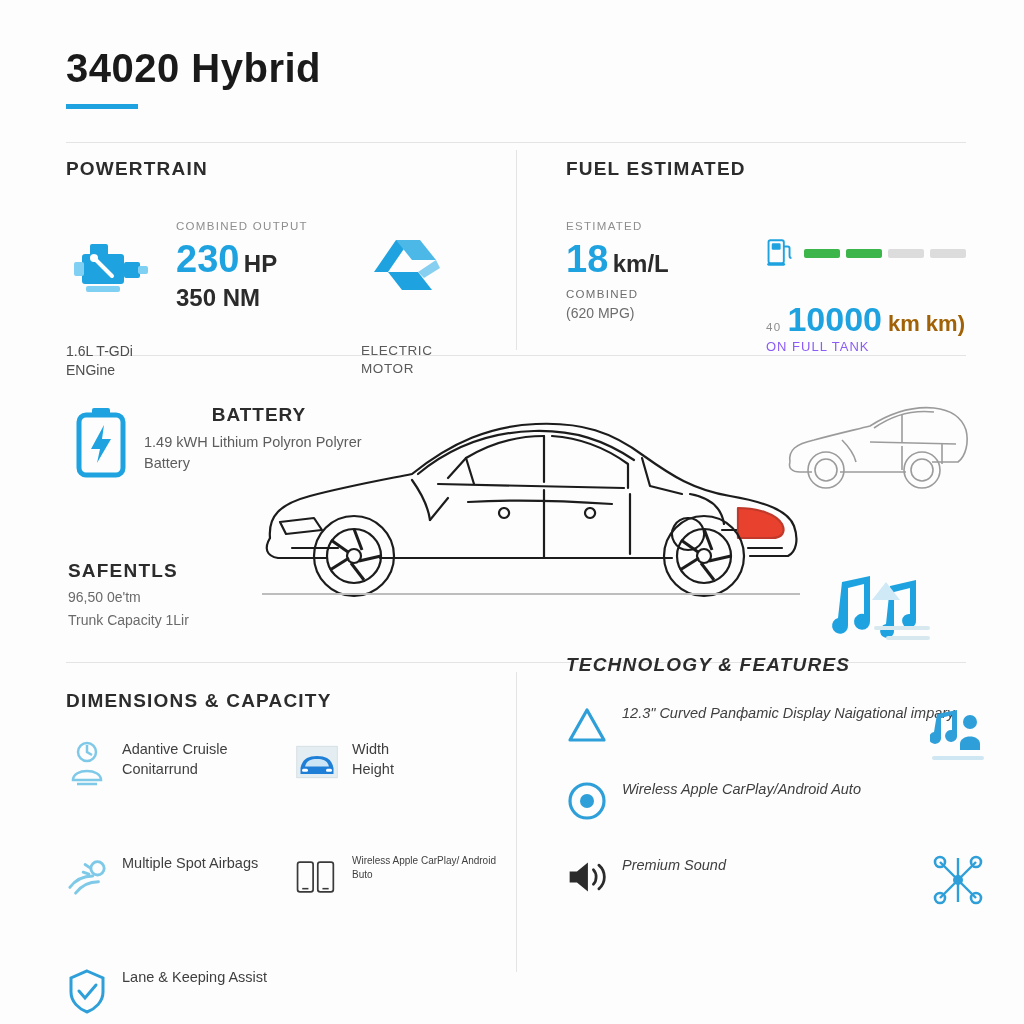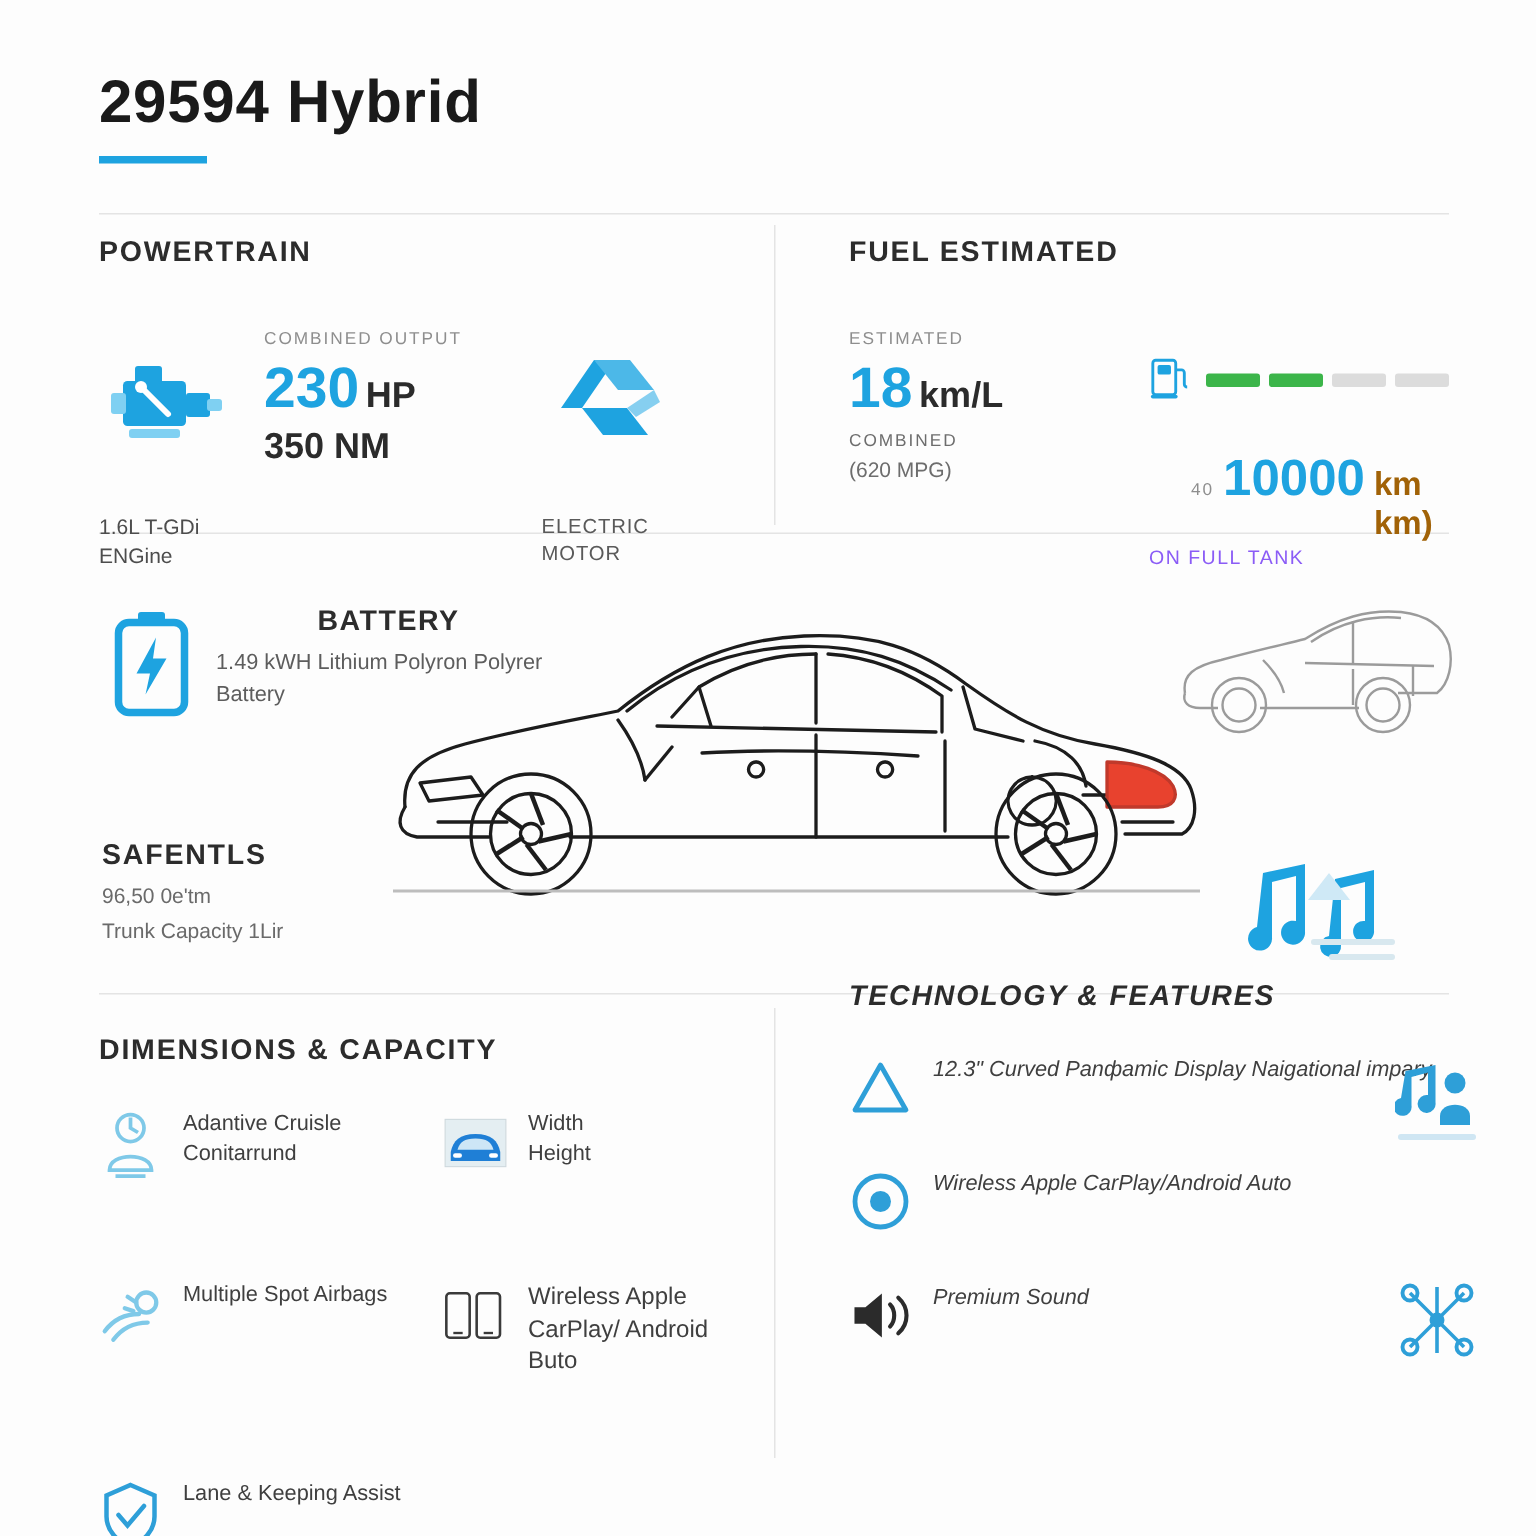--- a/index.html
+++ b/index.html
@@ -227,21 +227,21 @@
   .tech-extra-icon { position: absolute; right: 0; }
 
   .svg-ic { display: block; }
 </style>
 </head>
 <body>
 
 <div class="page">
 
   <div class="header">
-    <div class="title">29594 Hybrid</div>
+    <div class="title">34020 Hybrid</div>
     <div class="title-rule"></div>
   </div>
 
   <div class="hline" style="top:142px; left:66px; width:900px;"></div>
   <div class="hline" style="top:355px; left:66px; width:900px;"></div>
   <div class="hline" style="top:662px; left:66px; width:900px;"></div>
   <div class="vline" style="top:150px; left:516px; height:200px;"></div>
   <div class="vline" style="top:672px; left:516px; height:300px;"></div>
 
   <div class="powertrain">
@@ -304,21 +304,21 @@
             <path d="M28 18 h6 a3 3 0 0 1 3 3 v12 a3 3 0 0 0 3 3" fill="none" stroke="#1ea3e0" stroke-width="3"></path>
             <rect x="2" y="44" width="28" height="4" rx="2" fill="#1ea3e0"></rect>
           </svg>
           <div class="range-bars">
             <div class="bar on" style="width:36px;"></div>
             <div class="bar on" style="width:36px;"></div>
             <div class="bar off" style="width:36px;"></div>
             <div class="bar off" style="width:36px;"></div>
           </div>
         </div>
-        <div style="display:flex; align-items:baseline; gap:6px; margin-top:14px;margin-left:28px;">
+        <div style="display:flex; align-items:baseline; gap:6px; margin-top:14px;">
           <span class="lbl-cap">40</span>
           <span class="range-num">10000</span>
           <span class="range-unit">km km)</span>
         </div>
         <div class="range-sub">On FULL TANK</div>
       </div>
     </div>
   </div>
 
   <div class="battery">
@@ -468,21 +468,21 @@
 
       <div class="feat">
         <div class="feat-ic">
           <svg class="svg-ic" width="54" height="46" viewBox="0 0 54 46">
             <rect x="2" y="4" width="20" height="38" rx="3" fill="none" stroke="#3a3a3a" stroke-width="2.2"></rect>
             <rect x="28" y="4" width="20" height="38" rx="3" fill="none" stroke="#3a3a3a" stroke-width="2.2"></rect>
             <path d="M8 38 L16 38" stroke="#3a3a3a" stroke-width="2"></path>
             <path d="M34 38 L42 38" stroke="#3a3a3a" stroke-width="2"></path>
           </svg>
         </div>
-        <div class="feat-tx faded" style="font-size:16px;">Wireless Apple CarPlay/ Android Buto</div>
+        <div class="feat-tx faded" style="font-size:10px;">Wireless Apple CarPlay/ Android Buto</div>
       </div>
 
       <div class="feat">
         <div class="feat-ic">
           <svg class="svg-ic" width="40" height="46" viewBox="0 0 40 46">
             <path d="M20 3 L36 10 V24 C36 34 28 41 20 44 C12 41 4 34 4 24 V10 Z" fill="none" stroke="#2e9fd8" stroke-width="3"></path>
             <path d="M12 23 L18 30 L29 17" fill="none" stroke="#2e9fd8" stroke-width="3" stroke-linecap="round"></path>
           </svg>
         </div>
         <div class="feat-tx">Lane &amp; Keeping Assist</div>

